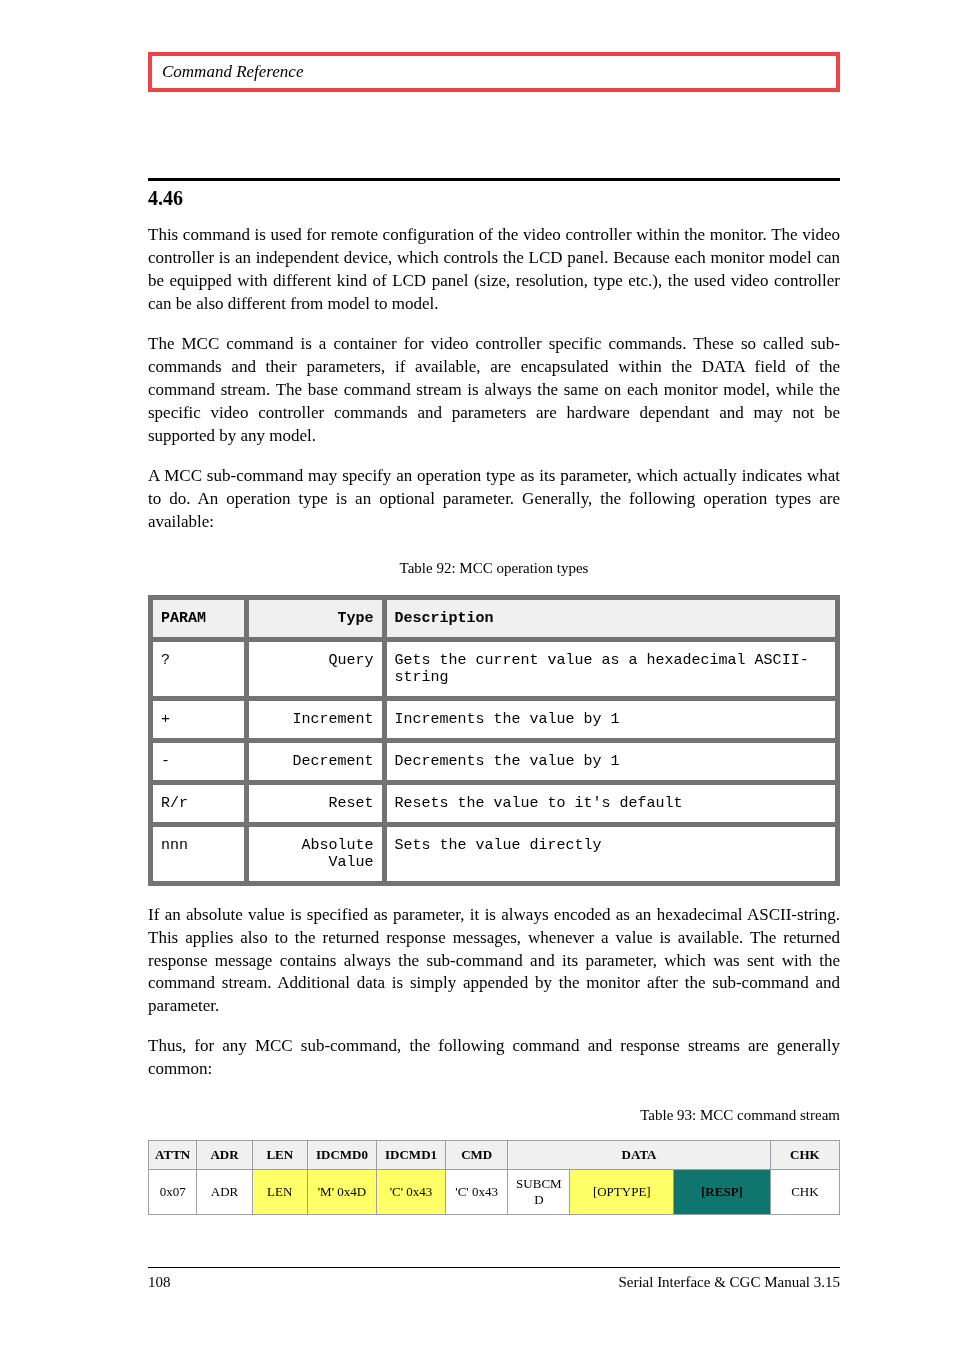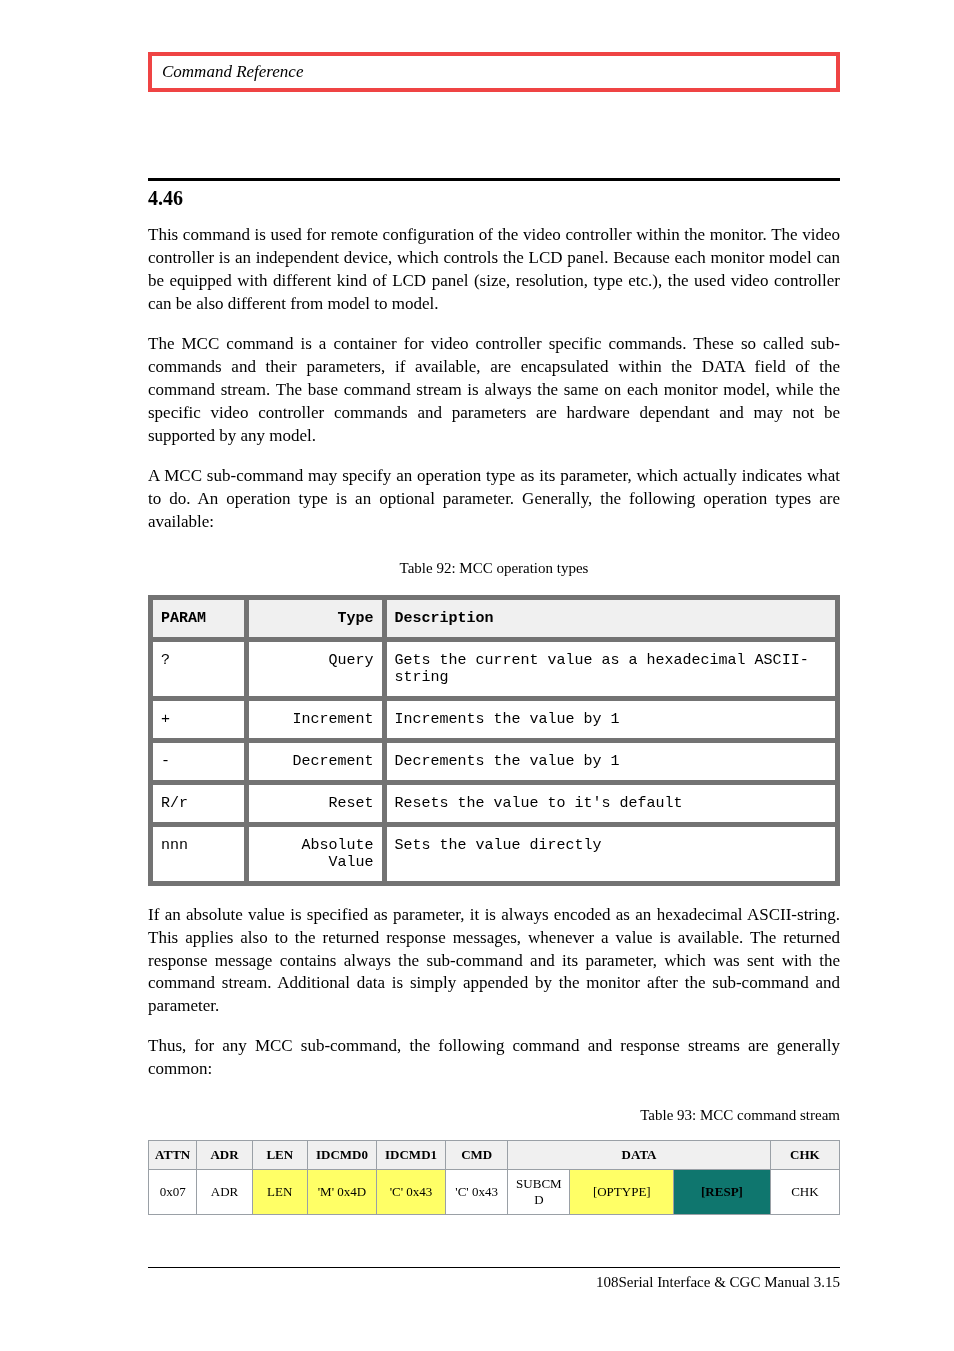--- a/index.html
+++ b/index.html
@@ -103,21 +103,21 @@
   .cyan   { background: #0f766e; font-weight: bold; }
 
   .footer {
     position: absolute;
     left: 148px;
     right: 114px;
     bottom: 60px;
     border-top: 1px solid #000;
     padding-top: 6px;
     display: flex;
-    justify-content: flex-end;
+    justify-content: space-between;
     font-size: 15px;
     font-family: Liberation Serif, serif;
   }
 
   
   table.stream col.c-s   { width: 7%; }
   table.stream col.c-adr { width: 8%; }
   table.stream col.c-len { width: 8%; }
   table.stream col.c-id0 { width: 10%; }
   table.stream col.c-id1 { width: 10%; }

